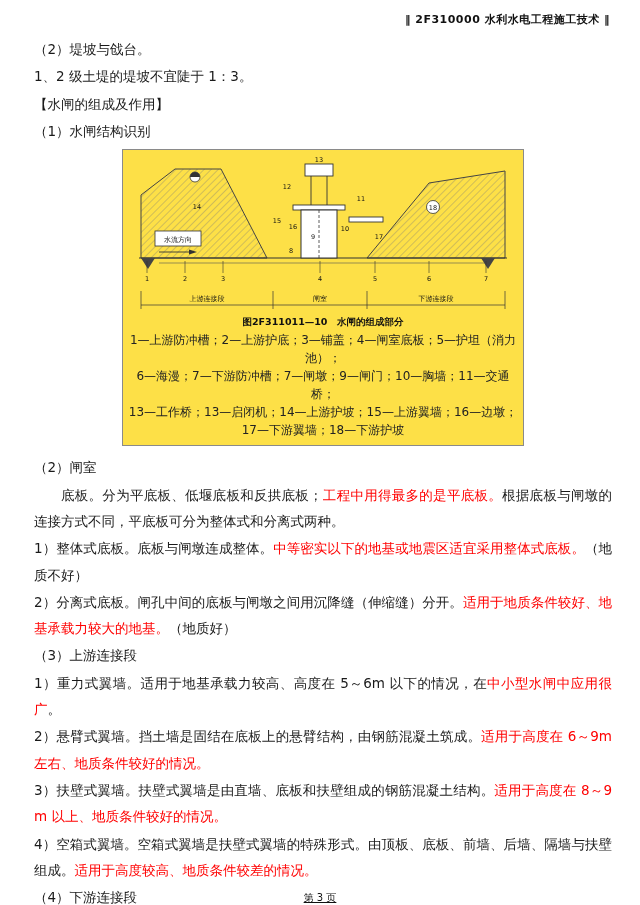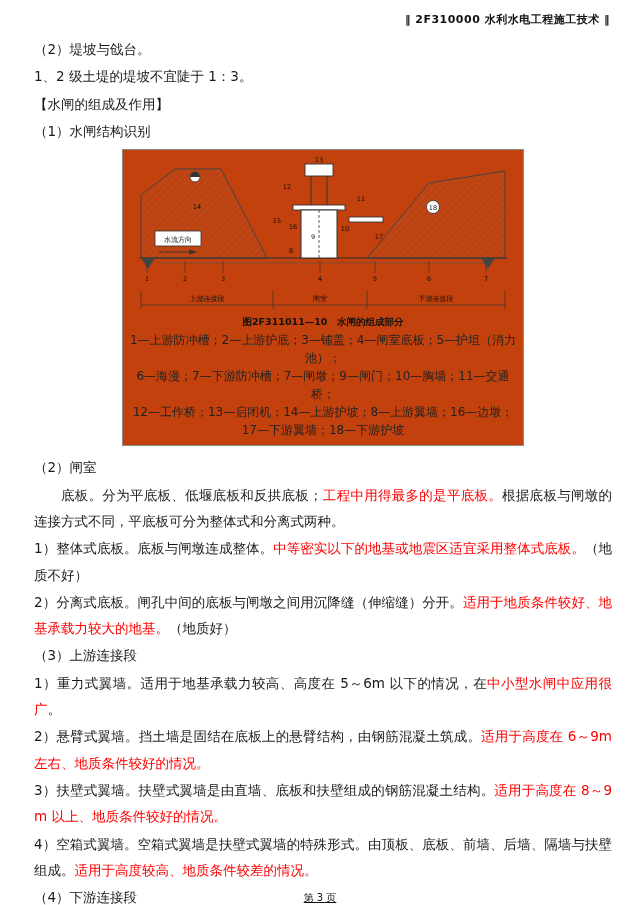--- a/index.html
+++ b/index.html
@@ -16,21 +16,21 @@
   }
   .para {
     font-size:13.5px; line-height:1.95; text-align:justify;
     margin:1px 0; word-break:break-all;
   }
   .para.indent { text-indent:2em; }
   .red { color:#ff0000; }
   .figure {
     width:402px; margin:5px auto 8px auto;
     border:1px solid #8a8a8a; padding:5px 4px 6px 4px;
-    background:#c2410c;
+    background:#fde047;
   }
   .diagram { text-align:center; }
   .diagram-svg { display:block; margin:0 auto; }
   .diagram-svg text { font-family:"DejaVu Sans",sans-serif; font-size:6.5px; fill:#111; text-anchor:middle; }
   .diagram-svg text.lbl { font-size:7px; }
   .fig-caption {
     text-align:center; font-size:9.5px; font-weight:600;
     margin:3px 0 2px 0; color:#111;
   }
   .legend { text-align:center; font-size:12px; line-height:1.5; color:#222; }
@@ -126,21 +126,21 @@
         <line x1="234" y1="150" x2="372" y2="150" stroke="#333" stroke-width="0.7"></line>
         <text class="lbl" x="74" y="146">上游连接段</text>
         <text class="lbl" x="187" y="146">闸室</text>
         <text class="lbl" x="303" y="146">下游连接段</text>
       </svg>
     </div>
     <figcaption class="fig-caption">图2F311011—10　水闸的组成部分</figcaption>
     <div class="legend">
       <div>1—上游防冲槽；2—上游护底；3—铺盖；4—闸室底板；5—护坦（消力池）；</div>
       <div>6—海漫；7—下游防冲槽；7—闸墩；9—闸门；10—胸墙；11—交通桥；</div>
-      <div>12—工作桥；13—启闭机；14—上游护坡；8—上游翼墙；16—边墩；</div>
+      <div>13—工作桥；13—启闭机；14—上游护坡；15—上游翼墙；16—边墩；</div>
       <div>17—下游翼墙；18—下游护坡</div>
     </div>
   </figure>
 
   <div>
       <div class="para"><span>（2）闸室</span></div>
       <div class="para indent"><span>底板。分为平底板、低堰底板和反拱底板；</span><span class="red">工程中用得最多的是平底板。</span><span>根据底板与闸墩的连接方式不同，平底板可分为整体式和分离式两种。</span></div>
       <div class="para"><span>1）整体式底板。底板与闸墩连成整体。</span><span class="red">中等密实以下的地基或地震区适宜采用整体式底板。</span><span>（地质不好）</span></div>
       <div class="para"><span>2）分离式底板。闸孔中间的底板与闸墩之间用沉降缝（伸缩缝）分开。</span><span class="red">适用于地质条件较好、地基承载力较大的地基。</span><span>（地质好）</span></div>
       <div class="para"><span>（3）上游连接段</span></div>

